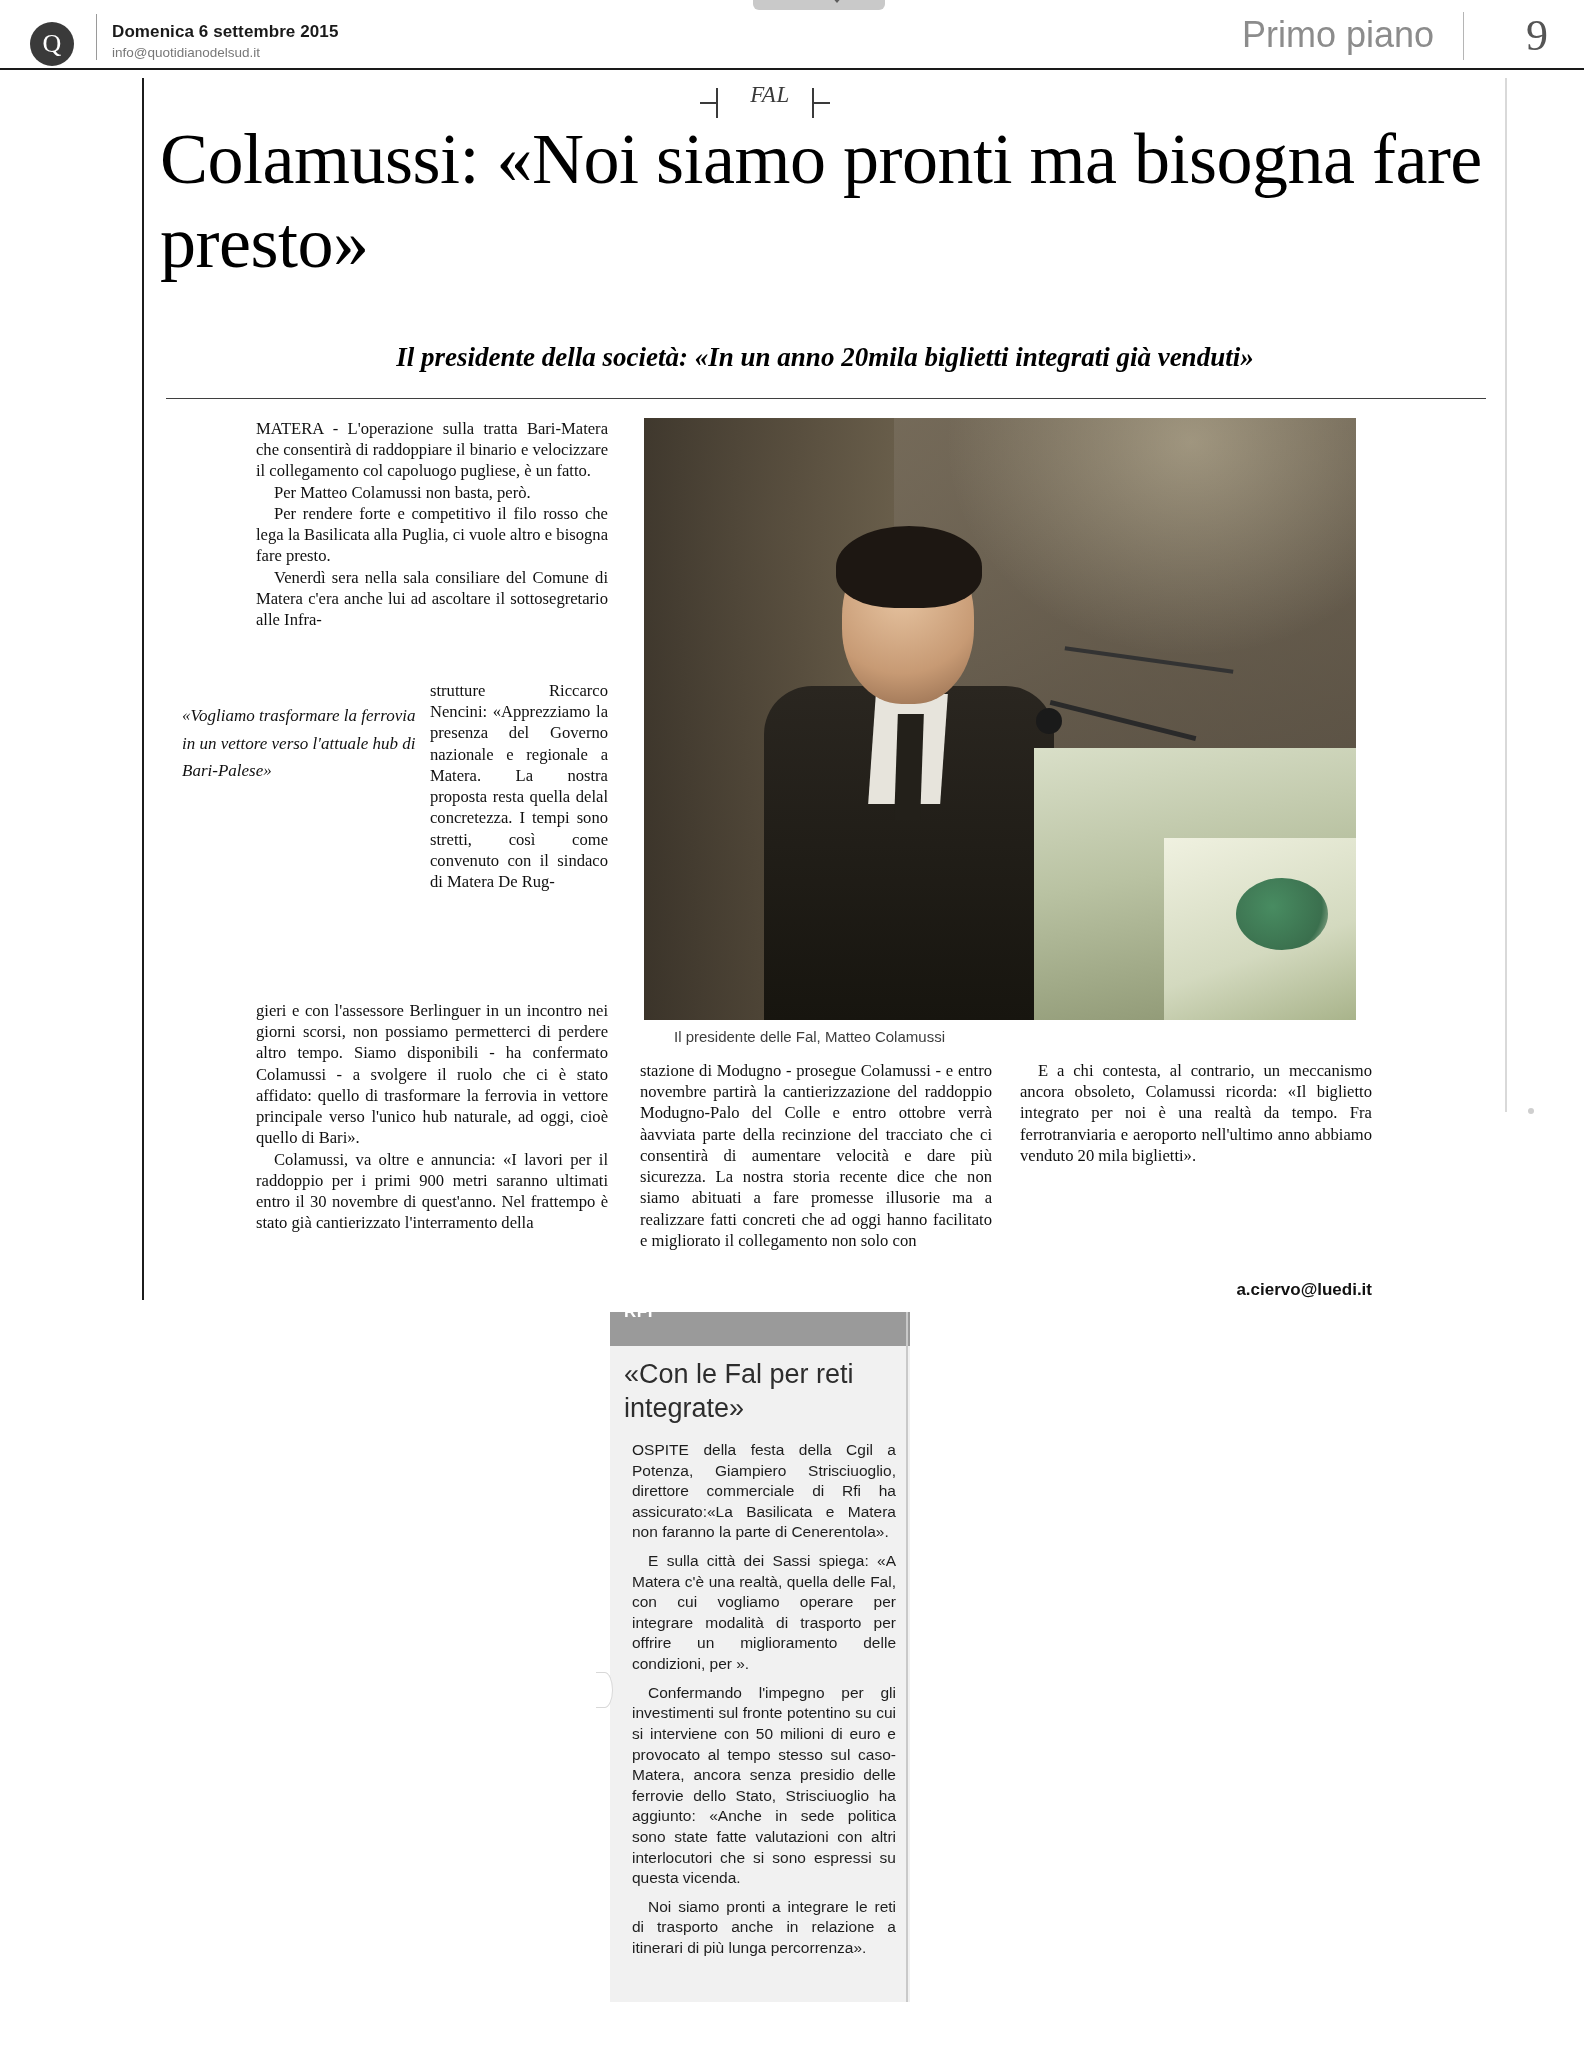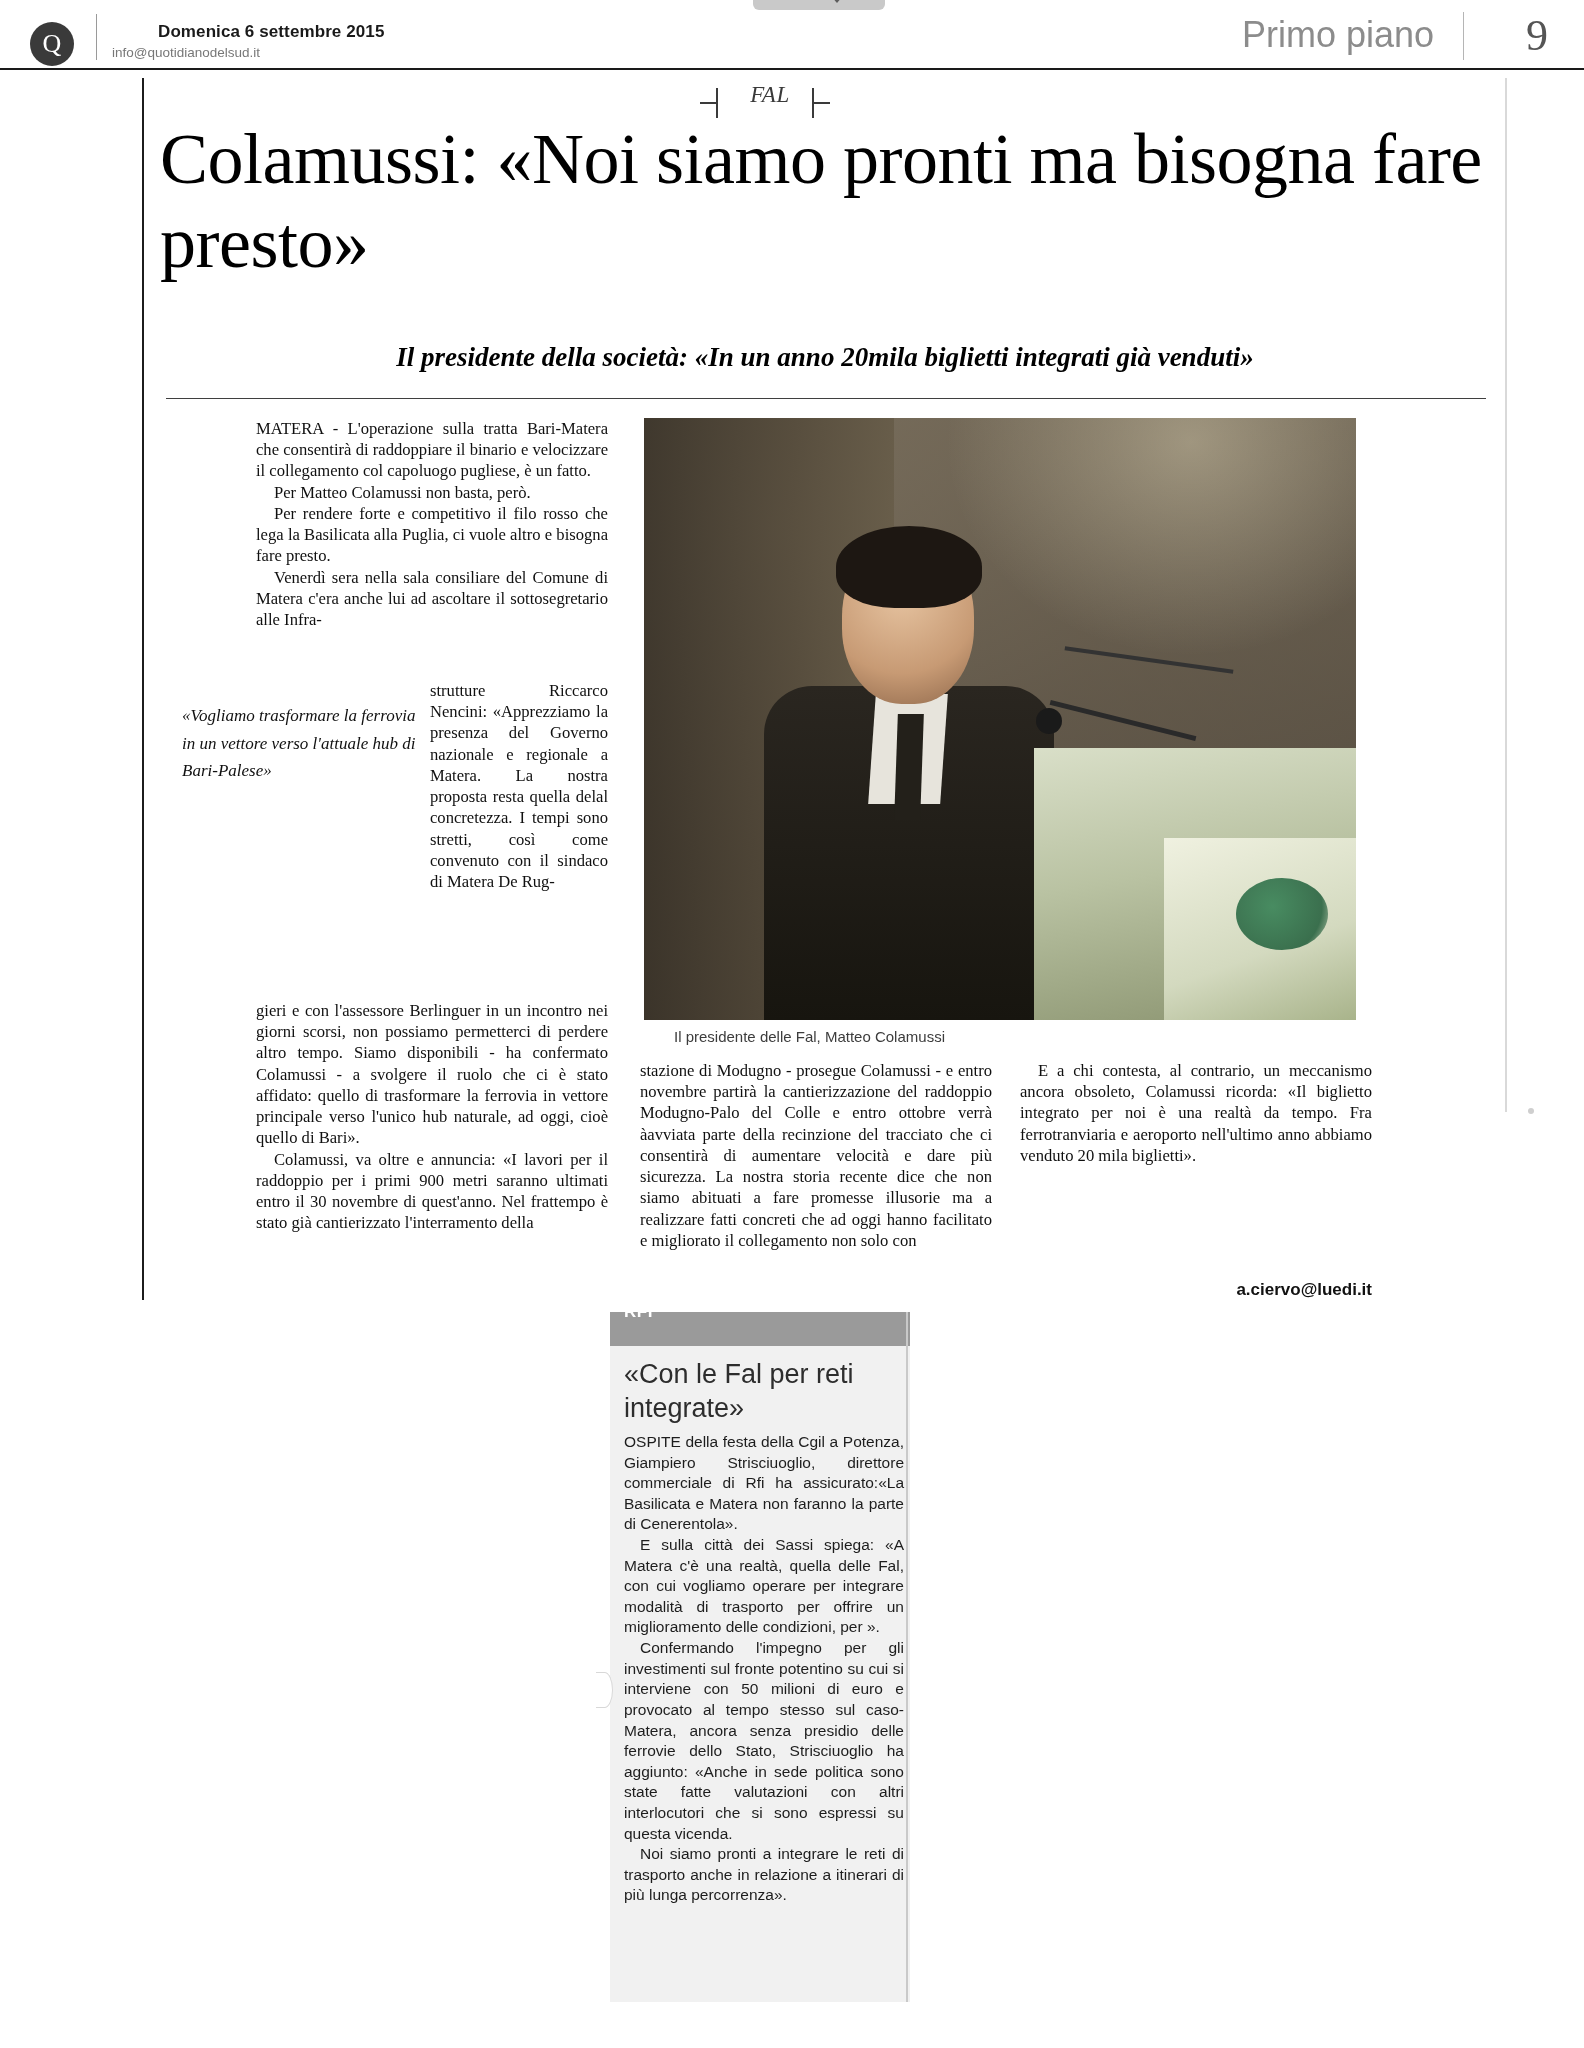--- a/index.html
+++ b/index.html
@@ -49,21 +49,20 @@
     background: #9a9a9a;
   }
   .masthead-date {
     position: absolute;
     left: 112px; top: 22px;
     font-family: "Liberation Sans", sans-serif;
     font-size: 17px;
     font-weight: bold;
     color: #1a1a1a;
     letter-spacing: 0.1px;
-    margin-left: 46px;
   }
   .masthead-mail {
     position: absolute;
     left: 112px; top: 45px;
     font-family: "Liberation Sans", sans-serif;
     font-size: 13.5px;
     color: #777;
   }
   .section-title {
     position: absolute;
@@ -362,21 +361,21 @@
   .rfi-body {
     position: absolute;
     left: 624px; top: 1432px;
     width: 280px;
     font-family: "Liberation Sans", sans-serif;
     font-size: 15.5px;
     line-height: 1.33;
     text-align: justify;
     color: #1d1d1d;
   }
-  .rfi-body p { margin: 0; text-indent: 16px; }
+  .rfi-body p { margin: 8px; text-indent: 16px; }
   .rfi-body p.first { text-indent: 0; }
   .rfi-edge {
     position: absolute;
     left: 906px; top: 1312px;
     width: 2px; height: 690px;
     background: #c9c9c9;
   }
   .rfi-notch {
     position: absolute;
     left: 596px; top: 1672px;

